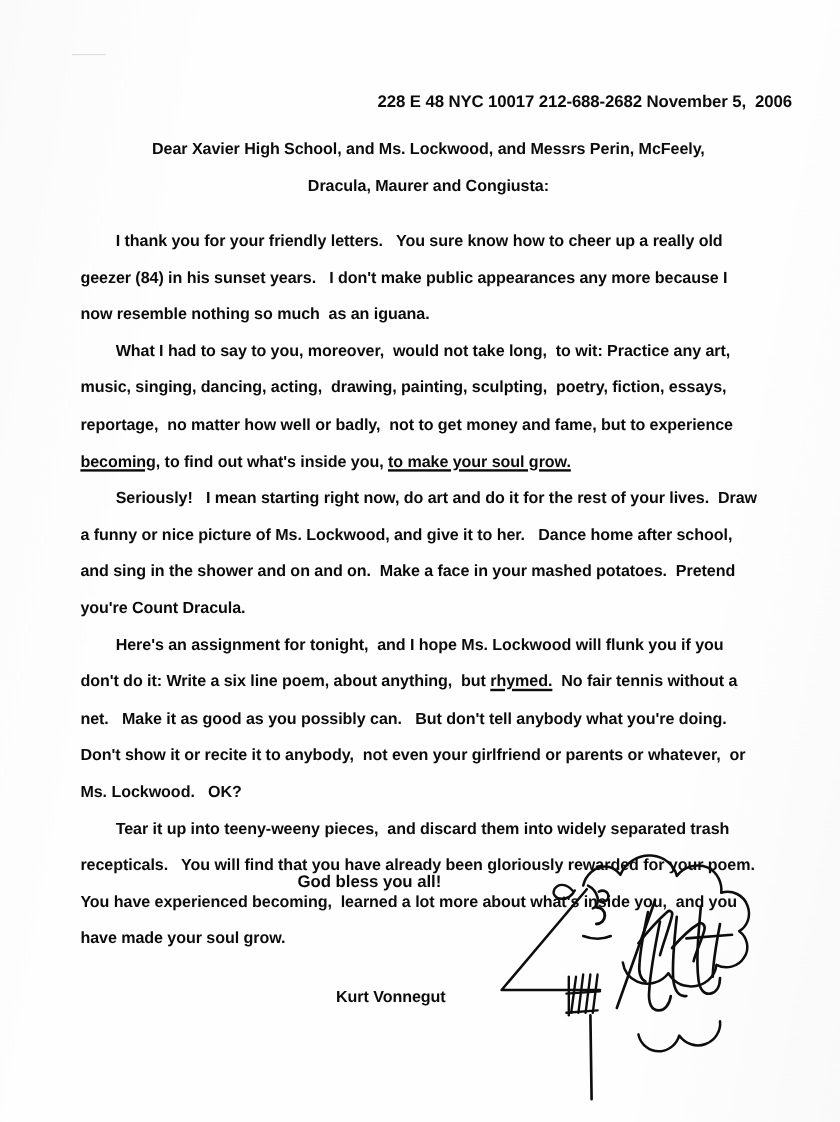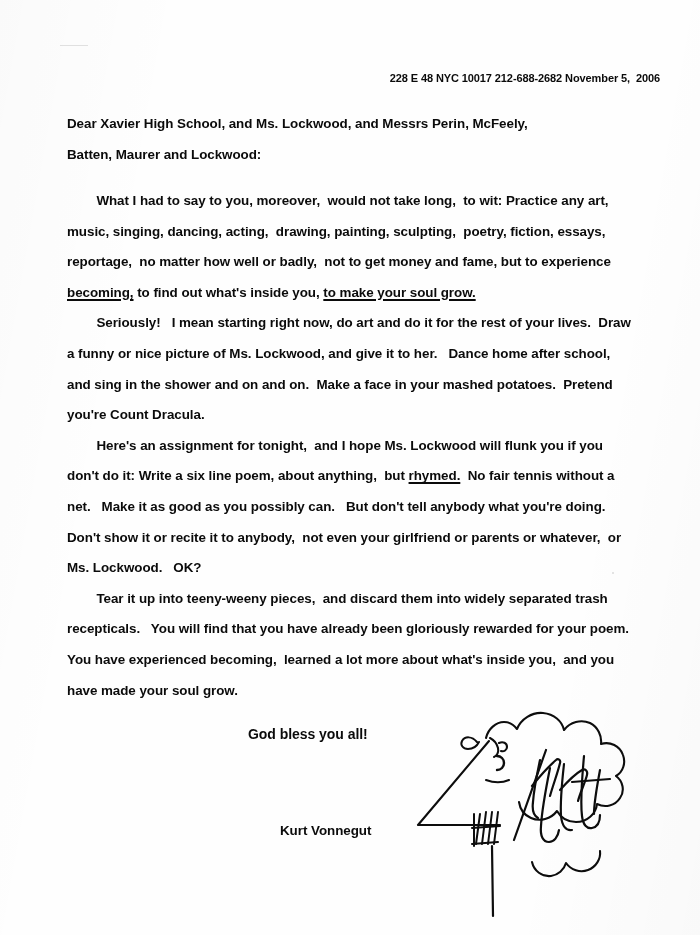--- a/index.html
+++ b/index.html
@@ -32,35 +32,36 @@
     background: #c9c9c9;
     pointer-events: none;
   }
 
   .letter-head {
     position: absolute;
     top: 60px;
     left: 0;
     right: 40px;
     text-align: right;
-    font-size: 11px;
+    font-size: 14px;
     font-weight: bold;
     letter-spacing: -0.1px;
     white-space: pre;
   }
 
   .salutation {
     position: absolute;
     top: 108px;
     left: 67px;
     width: 580px;
     font-size: 13.4px;
     font-weight: bold;
     line-height: 31px;
     letter-spacing: -0.05px;
+    text-align: center;
   }
 
   .body-block {
     position: absolute;
     top: 186px;
     left: 67px;
     width: 565px;
     font-size: 13.4px;
     font-weight: bold;
     line-height: 30.6px;
@@ -113,25 +114,26 @@
   <div class="scan-tint"></div>
   <div class="scan-speck" style="left:60px;top:45px;width:28px;height:1px;opacity:.55;"></div>
   <div class="scan-speck" style="left:612px;top:572px;width:2px;height:2px;opacity:.5;"></div>
 
   <div class="letter-head">
     <span>228 E 48 NYC 10017 212-688-2682 November 5,  2006</span>
   </div>
 
   <div class="salutation">
     <div>Dear Xavier High School, and Ms. Lockwood, and Messrs Perin, McFeely,</div>
-    <div>Batten, Maurer and Lockwood:</div>
+    <div>Dracula, Maurer and Congiusta:</div>
   </div>
 
   <div class="body-block">
 
+    <p class="para"><span>        I thank you for your friendly letters.   You sure know how to cheer up a really old geezer (84) in his sunset years.   I don't make public appearances any more because I now resemble nothing so much  as an iguana.</span></p>
 
     <p class="para"><span>        What I had to say to you, moreover,  would not take long,  to wit: Practice any art, music, singing, dancing, acting,  drawing, painting, sculpting,  poetry, fiction, essays, reportage,  no matter how well or badly,  not to get money and fame, but to experience </span><span class="u">becoming,</span><span> to find out what's inside you, </span><span class="u">to make your soul grow.</span></p>
 
     <p class="para"><span>        Seriously!   I mean starting right now, do art and do it for the rest of your lives.  Draw a funny or nice picture of Ms. Lockwood, and give it to her.   Dance home after school,  and sing in the shower and on and on.  Make a face in your mashed potatoes.  Pretend you're Count Dracula.</span></p>
 
     <p class="para"><span>        Here's an assignment for tonight,  and I hope Ms. Lockwood will flunk you if you don't do it: Write a six line poem, about anything,  but </span><span class="u">rhymed.</span><span>  No fair tennis without a net.   Make it as good as you possibly can.   But don't tell anybody what you're doing.  Don't show it or recite it to anybody,  not even your girlfriend or parents or whatever,  or Ms. Lockwood.   OK?</span></p>
 
     <p class="para"><span>        Tear it up into teeny-weeny pieces,  and discard them into widely separated trash recepticals.   You will find that you have already been gloriously rewarded for your poem.   You have experienced becoming,  learned a lot more about what's inside you,  and you have made your soul grow.</span></p>
 
   </div>

